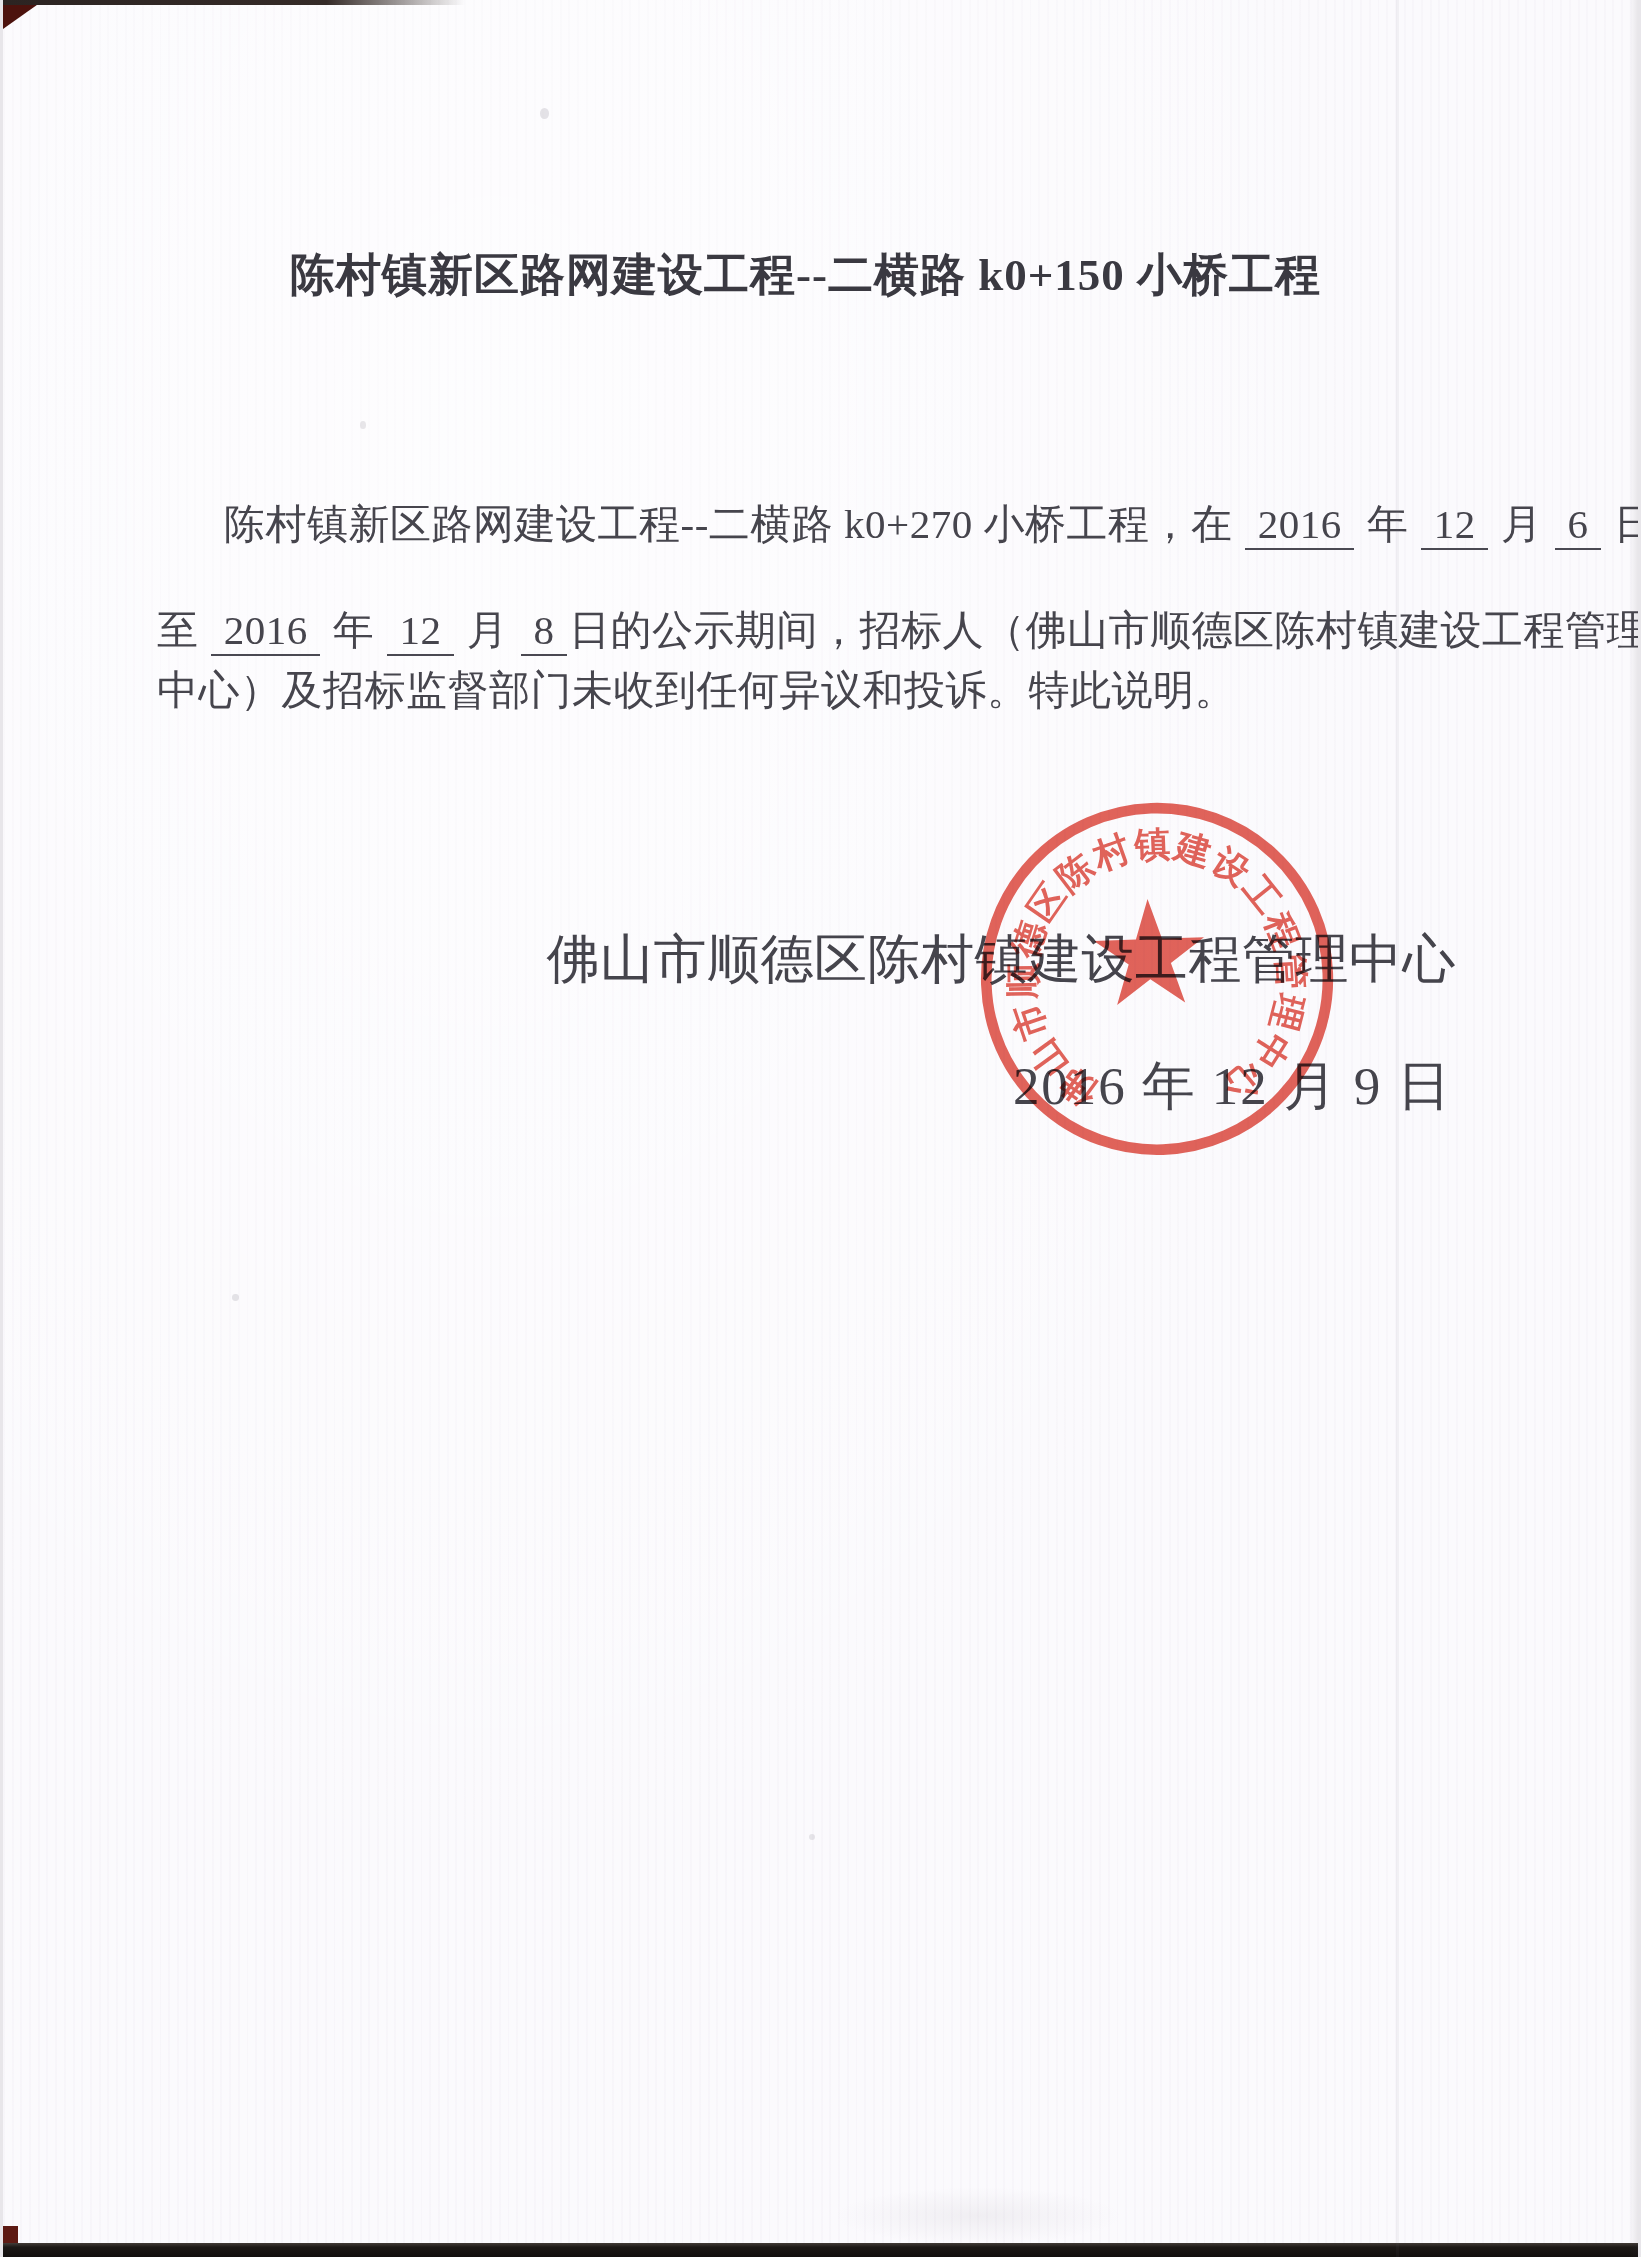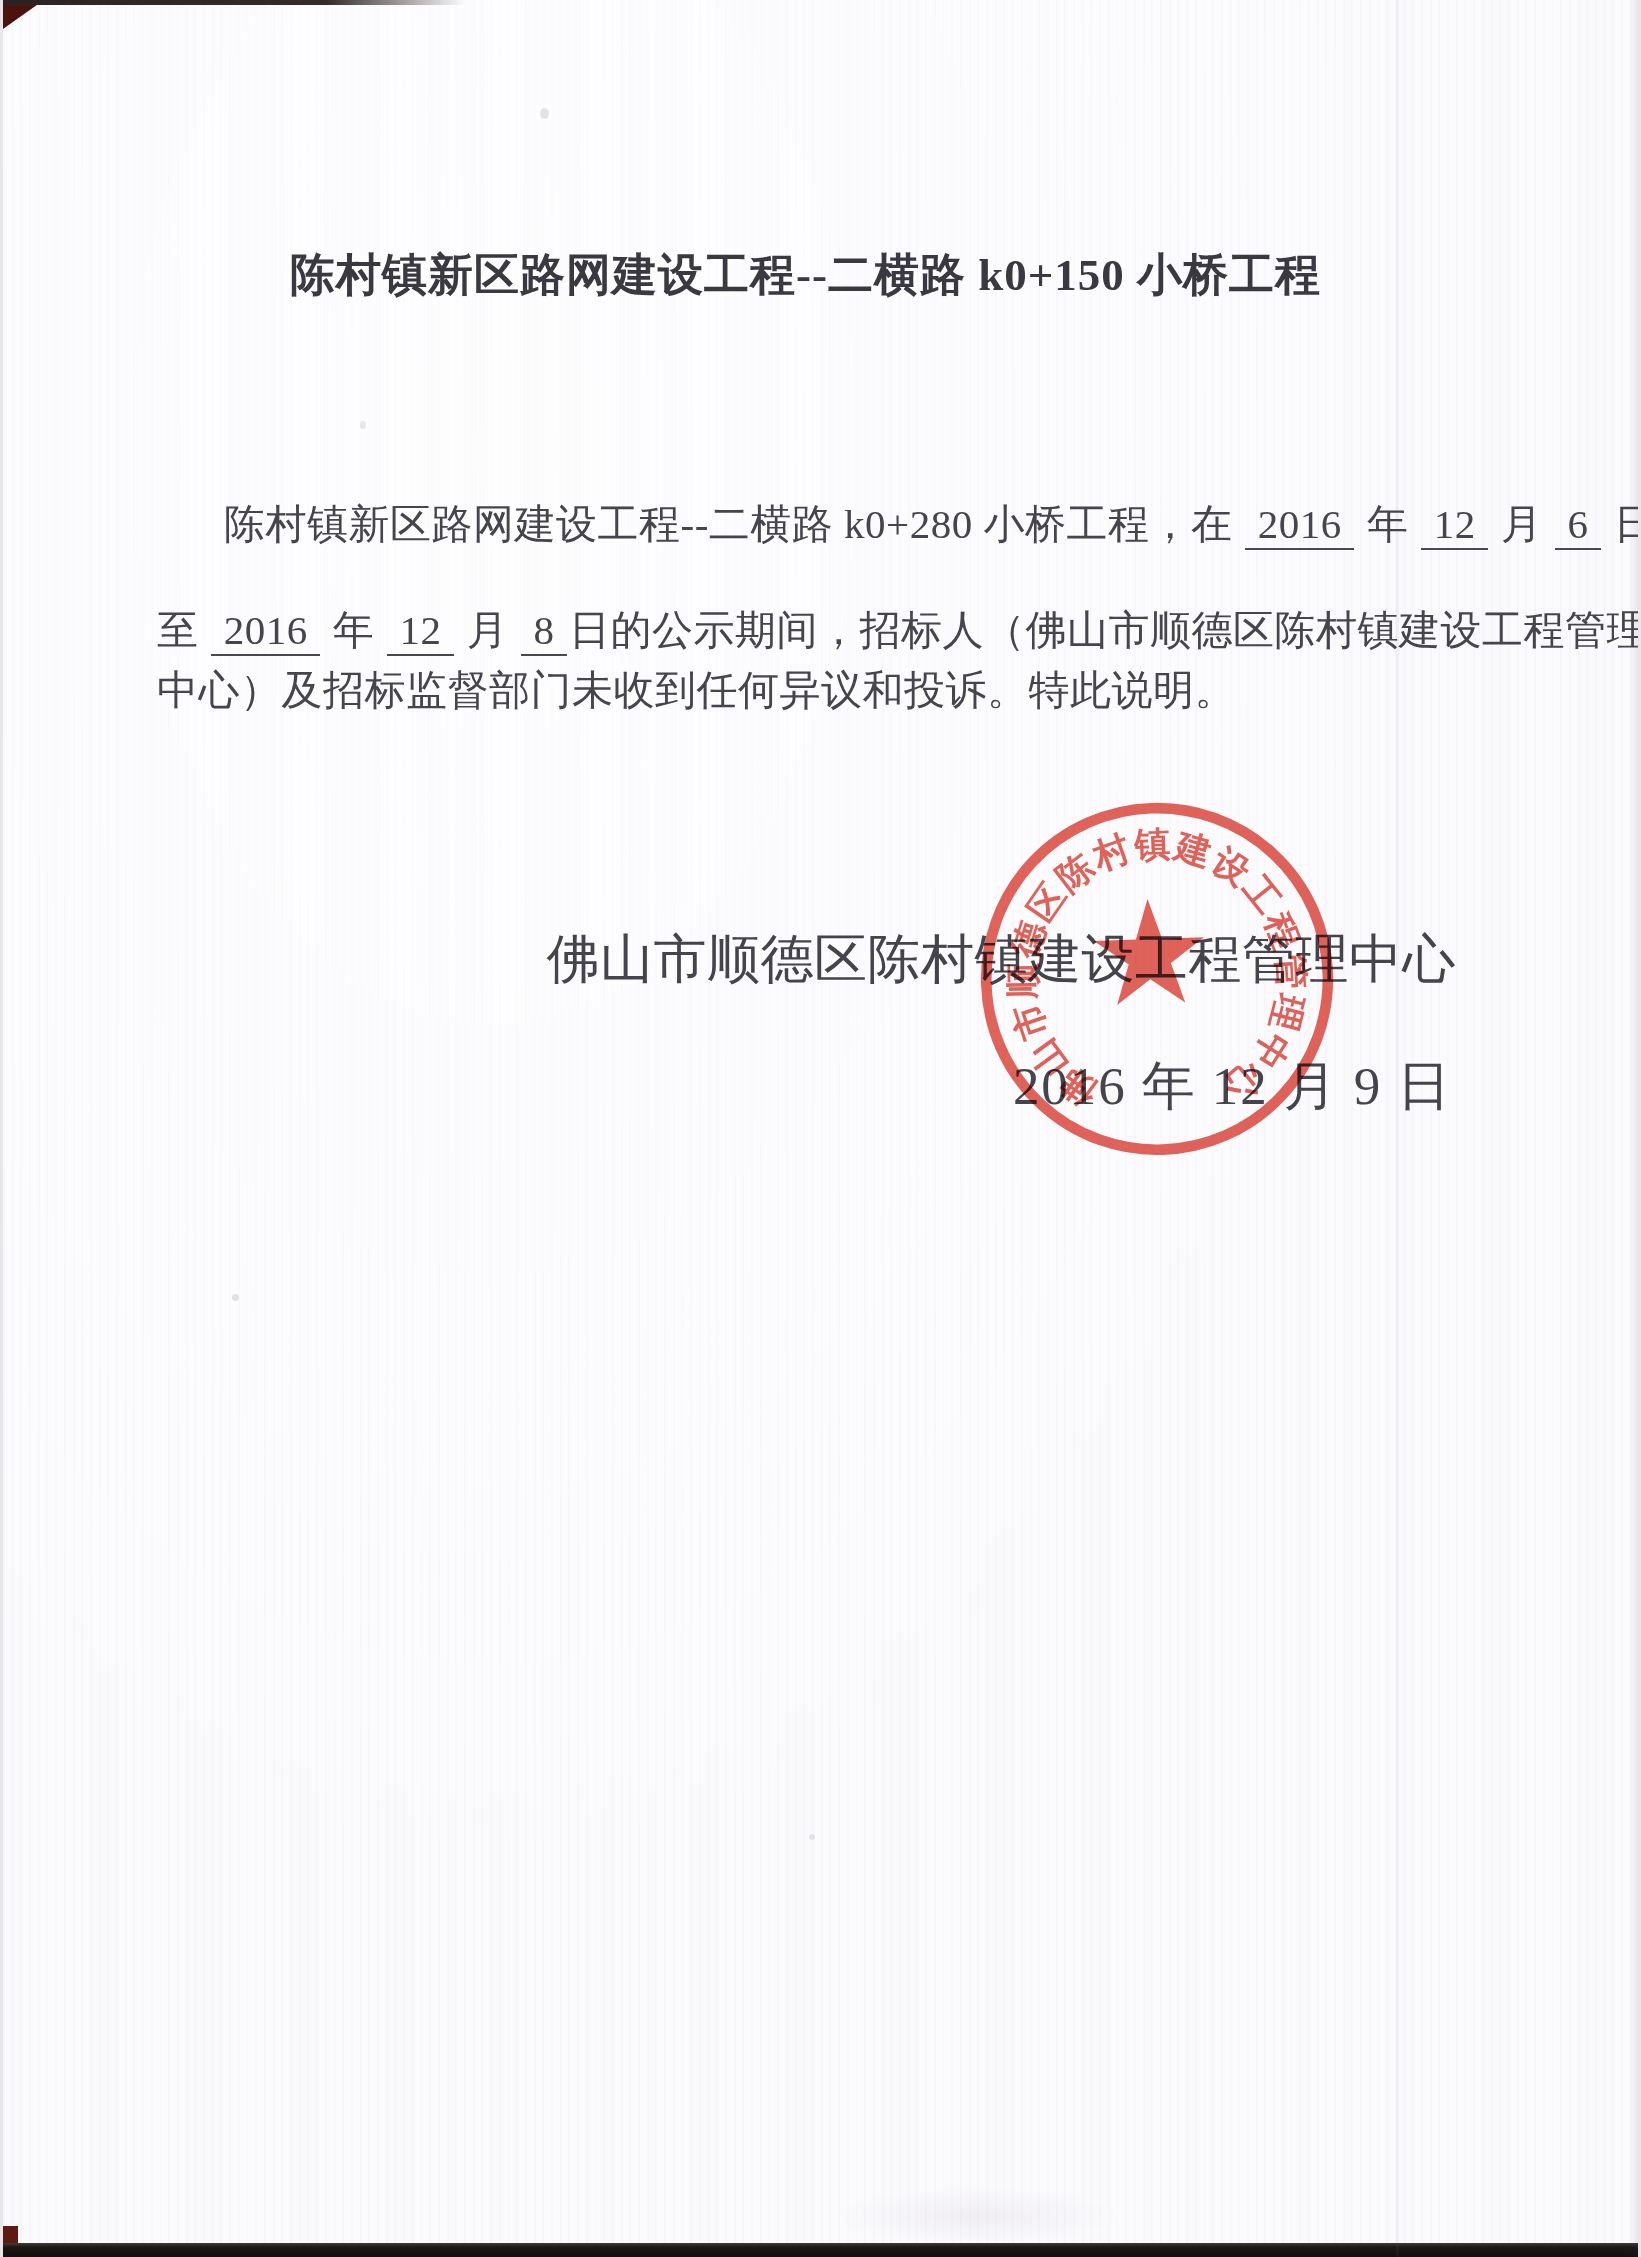--- a/index.html
+++ b/index.html
@@ -86,21 +86,21 @@
 </style>
 </head>
 <body>
 
 <div class="page">
 
   <div class="content">
 
     <div class="title t1">陈村镇新区路网建设工程--二横路 k0+150 小桥工程</div>
 
-    <div class="bodyline b1"><span>陈村镇新区路网建设工程--二横路 k0+280 小桥工程，在</span> <span class="u">2016</span> <span>年</span> <span class="u">12</span> <span>月</span> <span class="u">6</span> <span>日</span></div>
+    <div class="bodyline b1"><span>陈村镇新区路网建设工程--二横路 k0+270 小桥工程，在</span> <span class="u">2016</span> <span>年</span> <span class="u">12</span> <span>月</span> <span class="u">6</span> <span>日</span></div>
 
     <div class="bodyline b2"><span>至</span> <span class="u">2016</span> <span>年</span> <span class="u">12</span> <span>月</span> <span class="u">8</span><span>日的公示期间，招标人（佛山市顺德区陈村镇建设工程管理</span></div>
 
     <div class="bodyline b3">中心）及招标监督部门未收到任何异议和投诉。特此说明。</div>
 
     <div class="sigline sig">佛山市顺德区陈村镇建设工程管理中心</div>
     <div class="sigline date">2016 年 12 月 9 日</div>
   </div>
 
   <svg class="seal" viewBox="0 0 400 400" id="seal-svg">

